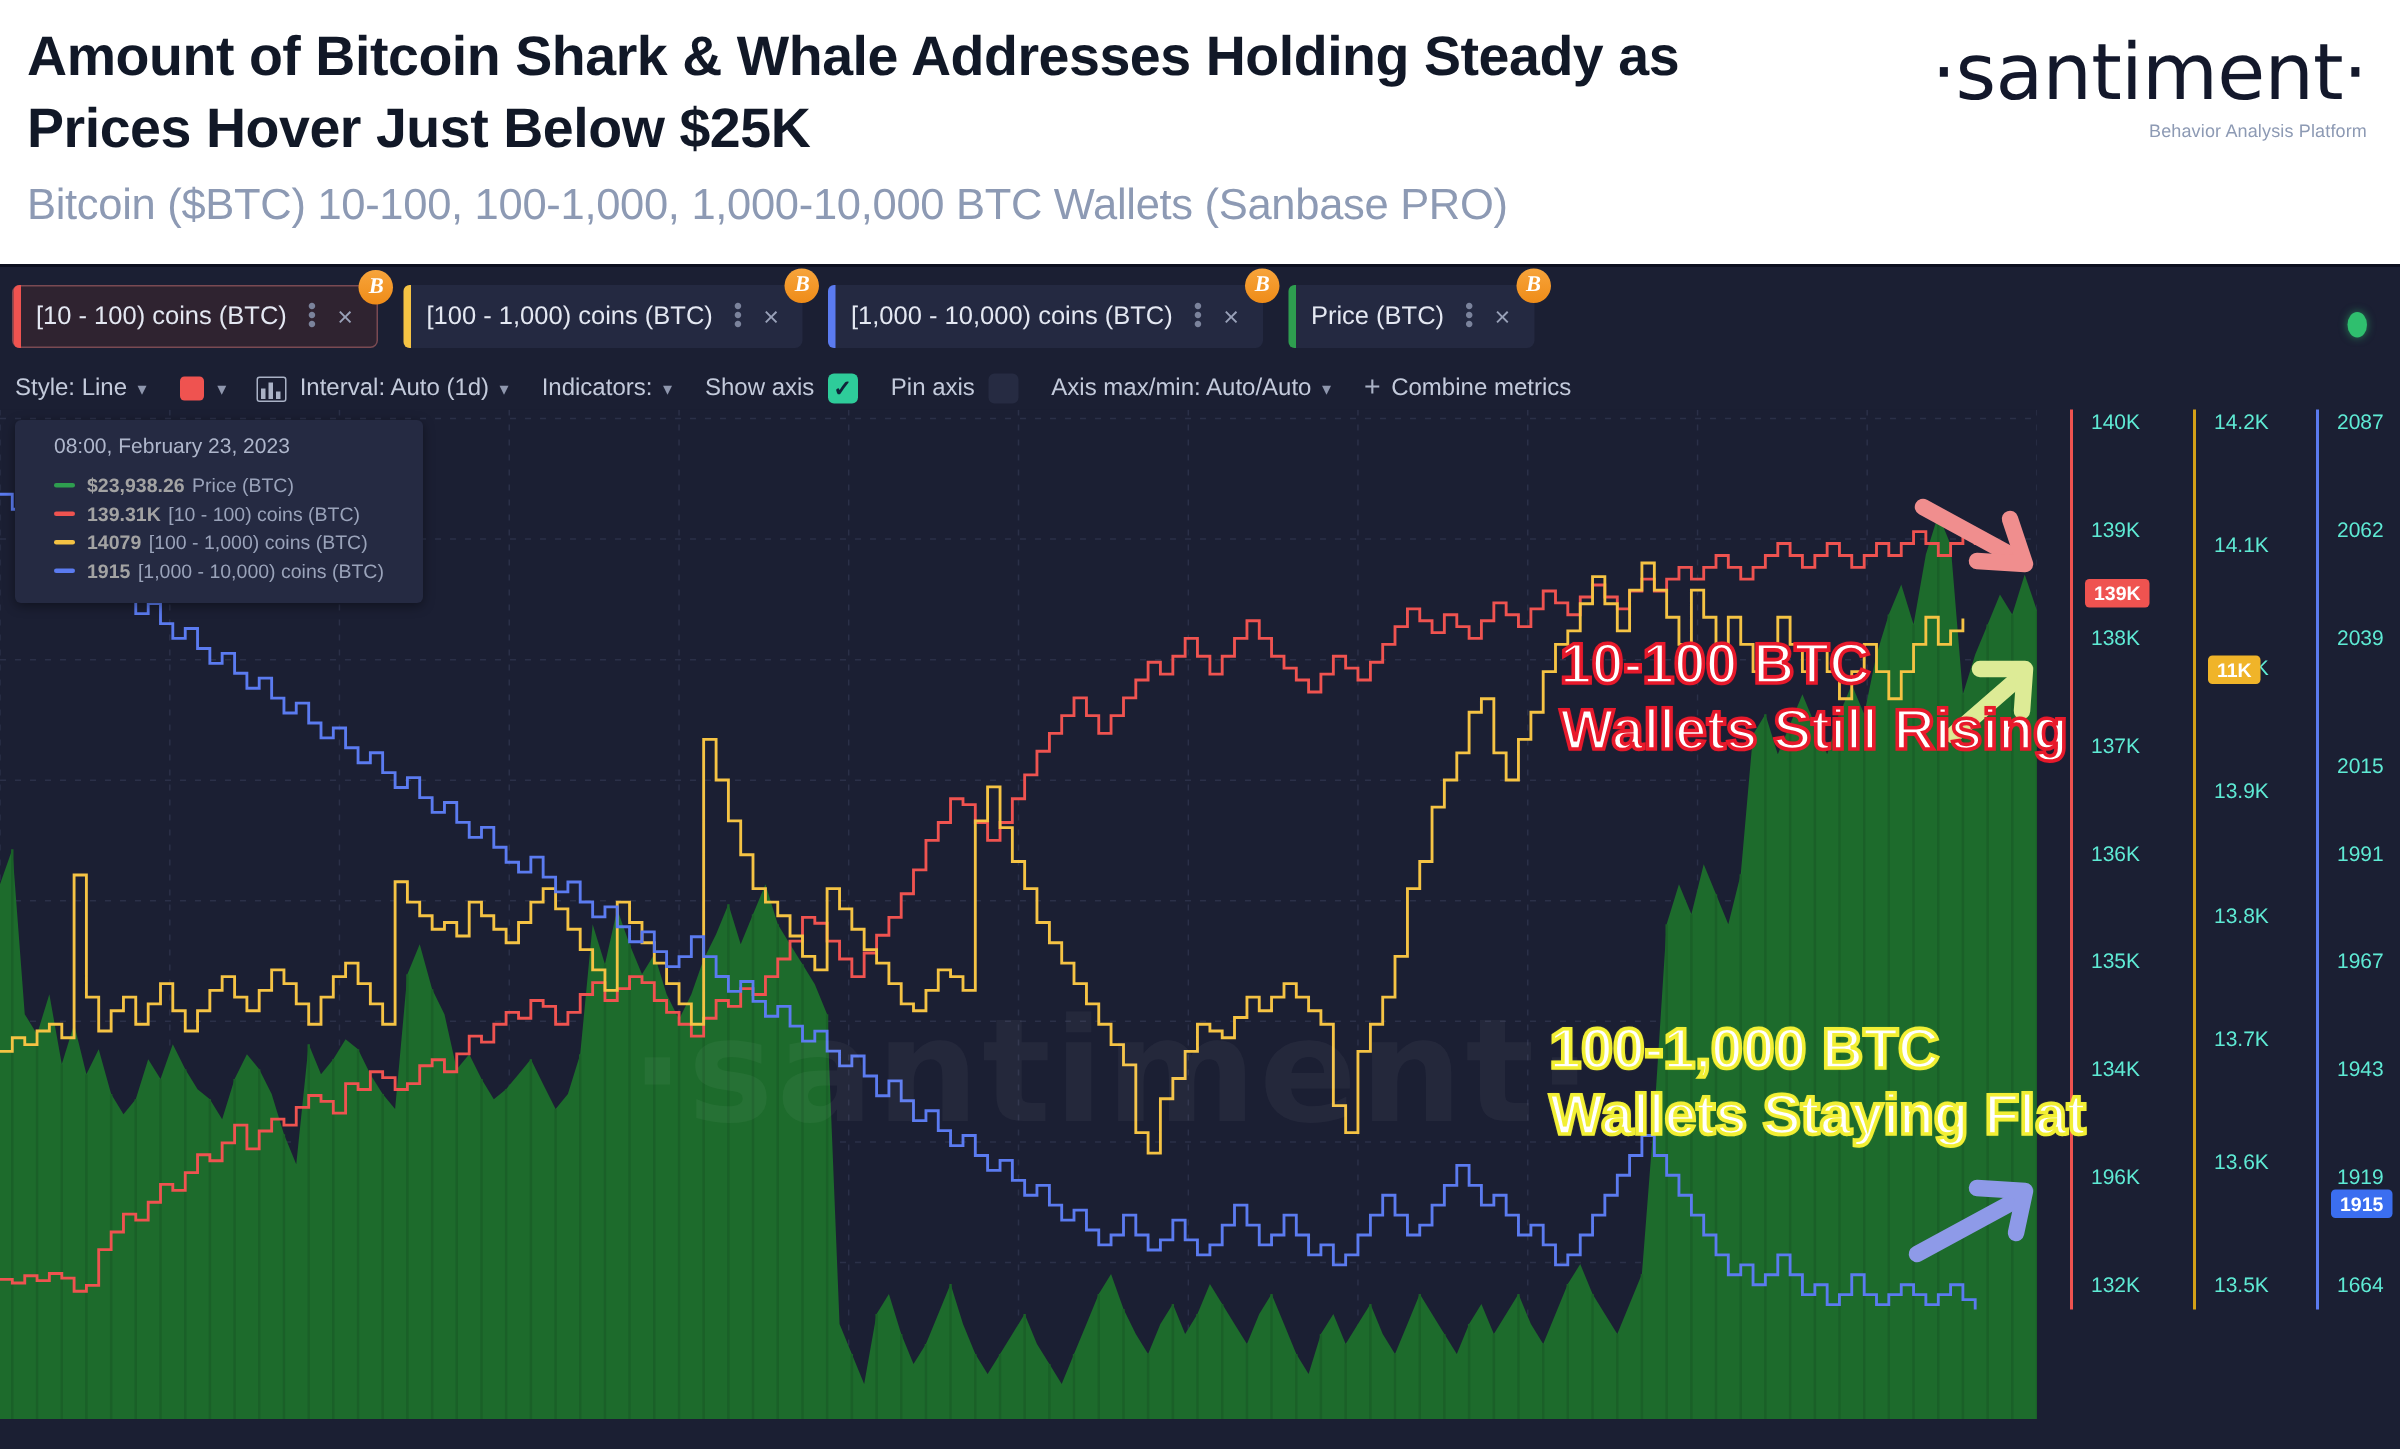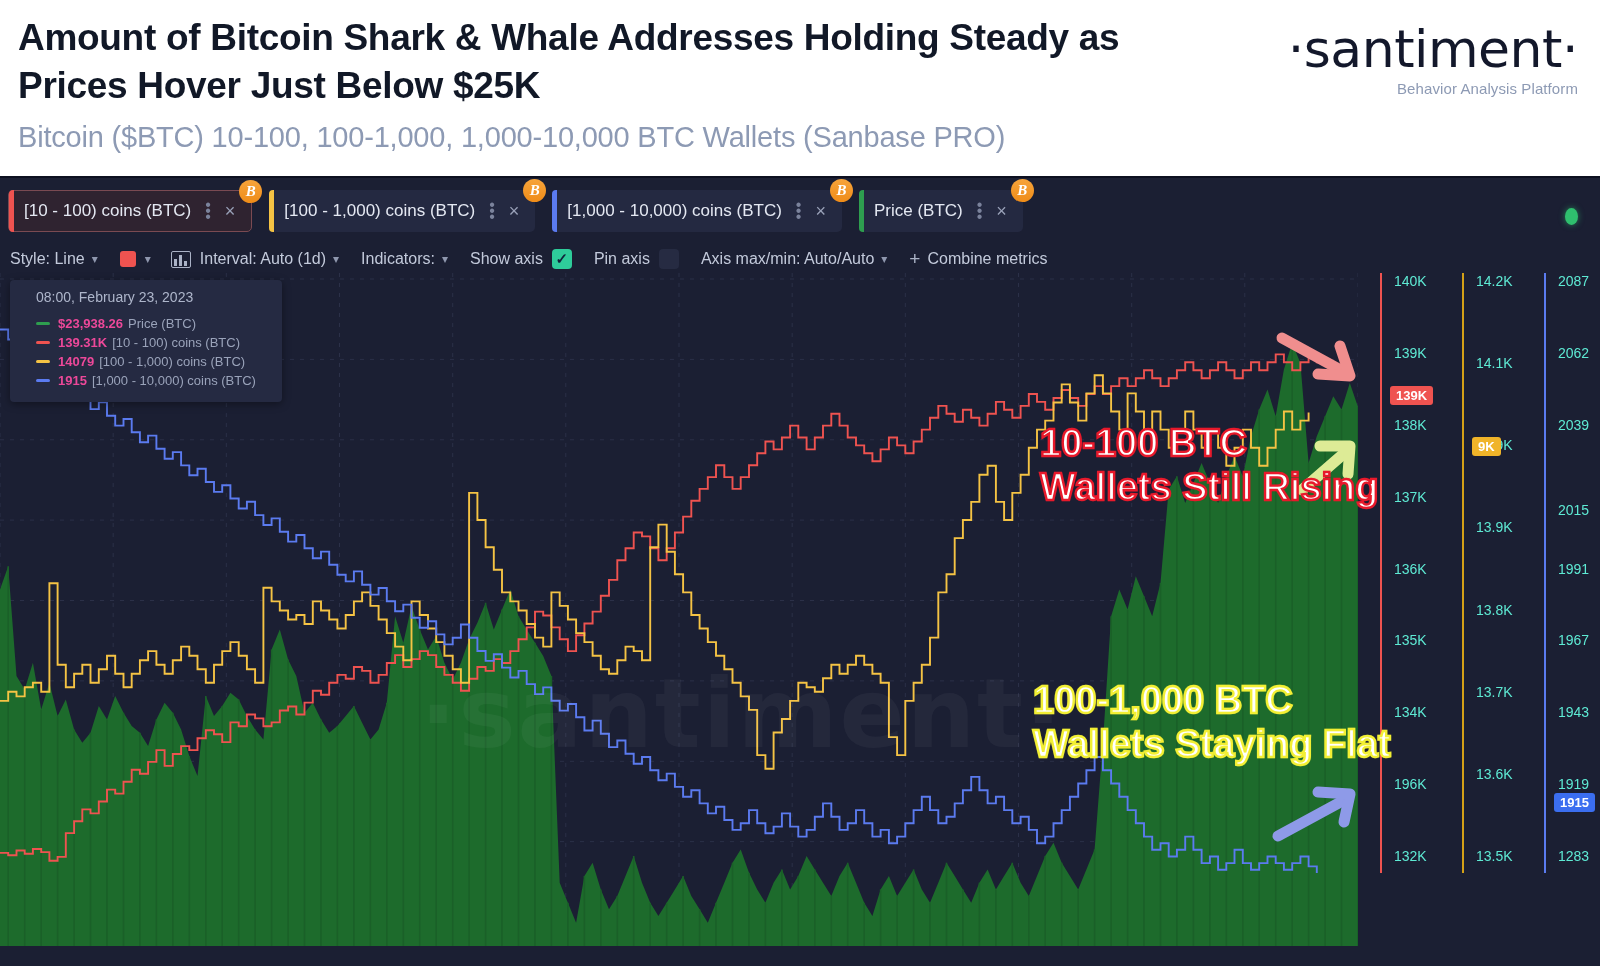--- a/index.html
+++ b/index.html
@@ -29,21 +29,21 @@
   .brand {
     position: absolute; right: 22px; top: 20px;
     text-align: right;
   }
   .brand-name {
     font-size: 52px; font-weight: 400; color: #13182b;
     letter-spacing: -0.5px; line-height: 58px;
     font-family: "DejaVu Sans", sans-serif;
   }
   .brand-tag {
-    font-size: 15px; color: #8d9ab4; margin-top: 2px; letter-spacing: 0.1px;
+    font-size: 12px; color: #8d9ab4; margin-top: 2px; letter-spacing: 0.1px;
   }
 
   
   .app {
     position: absolute; left: 0; top: 176px; width: 1600px; height: 790px;
     background: #1b1f33;
     border-top: 2px solid #0d1020;
   }
 
   
@@ -102,21 +102,21 @@
 
   
   .tooltip {
     position: absolute; left: 10px; top: 102px; width: 272px;
     background: #252a42; border-radius: 4px; padding: 9px 10px 10px 26px;
     z-index: 6; box-shadow: 0 2px 8px #0006;
   }
   .tt-date { font-size: 14px; color: #aeb6cb; margin-bottom: 11px; }
   .tt-row { display: flex; align-items: center; font-size: 13px; margin-bottom: 4px; white-space: nowrap; }
   .tt-dash { width: 14px; height: 3px; border-radius: 2px; margin-right: 8px; flex: none; }
-  .tt-val { color: #ec4899; font-weight: 700; margin-right: 5px; }
+  .tt-val { color: #a3a3a3; font-weight: 700; margin-right: 5px; }
   .tt-name { color: #9aa3ba; }
 
   
   .axes { position: absolute; left: 1358px; top: 95px; width: 242px; height: 673px; }
   .axis { position: absolute; top: 0; width: 80px; height: 600px; }
   .axis-line { position: absolute; left: 0; top: 0; width: 1.6px; height: 600px; }
   .tick { position: absolute; left: 14px; font-size: 14px; color: #5eead4; white-space: nowrap; }
   .badge {
     position: absolute; left: 10px; font-size: 13px; font-weight: 700;
     padding: 2px 6px; border-radius: 3px; color: #fff; white-space: nowrap;
@@ -399,33 +399,33 @@
         <div class="axis" style="left: 104px;">
           <div class="axis-line" style="background:#d4a017"></div>
           <div class="tick" style="top:0px">14.2K</div>
           <div class="tick" style="top:82px">14.1K</div>
           <div class="tick" style="top:164px">13.9K</div>
           <div class="tick" style="top:246px">13.9K</div>
           <div class="tick" style="top:329px">13.8K</div>
           <div class="tick" style="top:411px">13.7K</div>
           <div class="tick" style="top:493px">13.6K</div>
           <div class="tick" style="top:575px">13.5K</div>
-          <div class="badge" style="top:164px;background:#f0b429">9K</div>
+          <div class="badge" style="top:164px;background:#f0b429">11K</div>
         </div>
         <div class="axis" style="left: 186px;">
           <div class="axis-line" style="background:#5b7bf0"></div>
           <div class="tick" style="top:0px">2087</div>
           <div class="tick" style="top:72px">2062</div>
           <div class="tick" style="top:144px">2039</div>
           <div class="tick" style="top:229px">2015</div>
           <div class="tick" style="top:288px">1991</div>
           <div class="tick" style="top:359px">1967</div>
           <div class="tick" style="top:431px">1943</div>
           <div class="tick" style="top:503px">1919</div>
-          <div class="tick" style="top:575px">1283</div>
+          <div class="tick" style="top:575px">1664</div>
           <div class="badge" style="top:520px;background:#3b6ef0">1915</div>
         </div>
       </div>
 
     <div class="anno red" style="left:1040px; top:243px;">
       <div>10-100 BTC</div>
       <div>Wallets Still Rising</div>
     </div>
     <div class="anno yel" style="left:1033px; top:500px;">
       <div>100-1,000 BTC</div>

